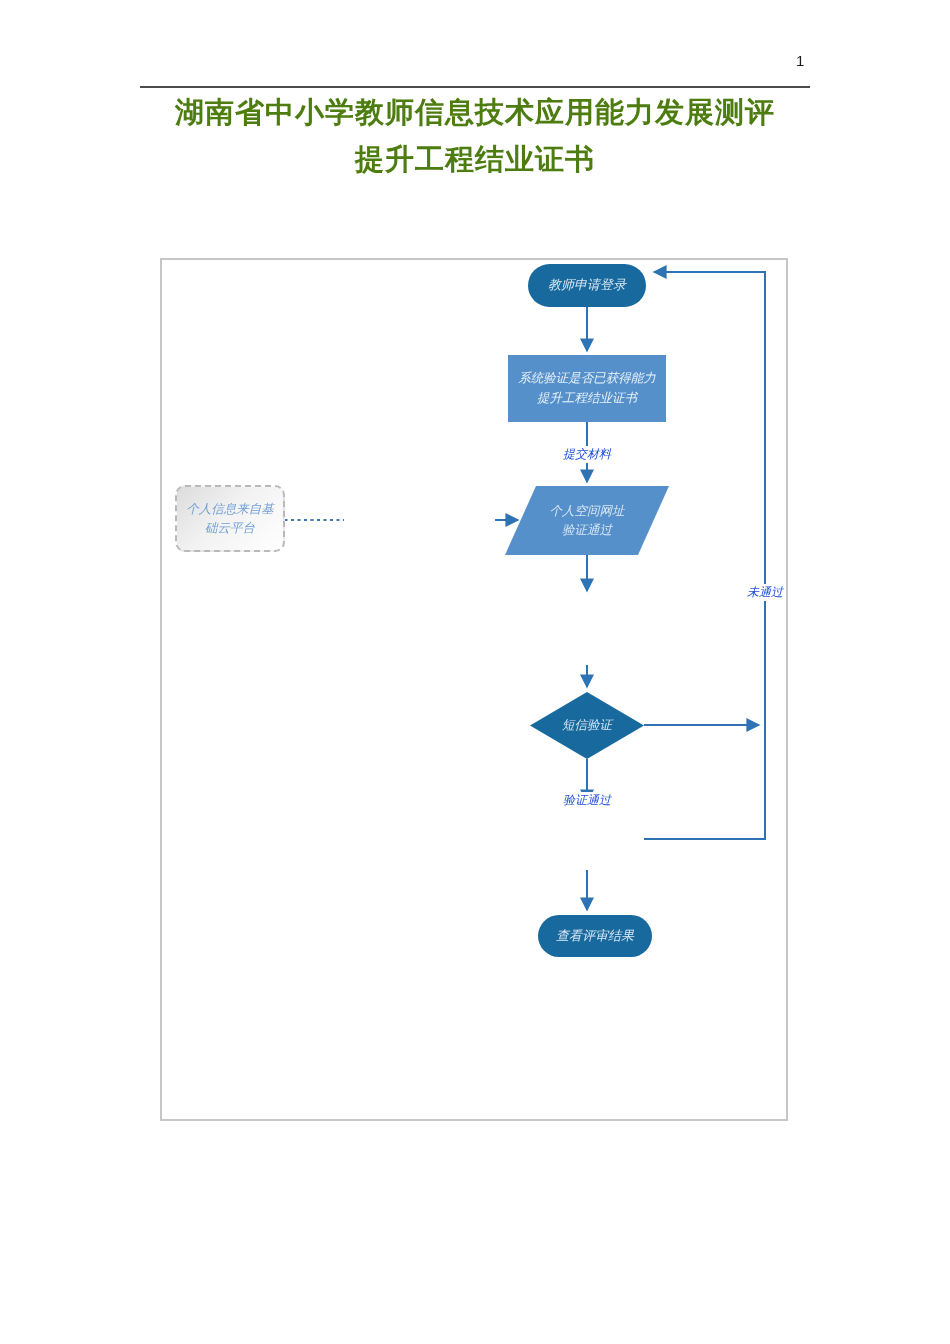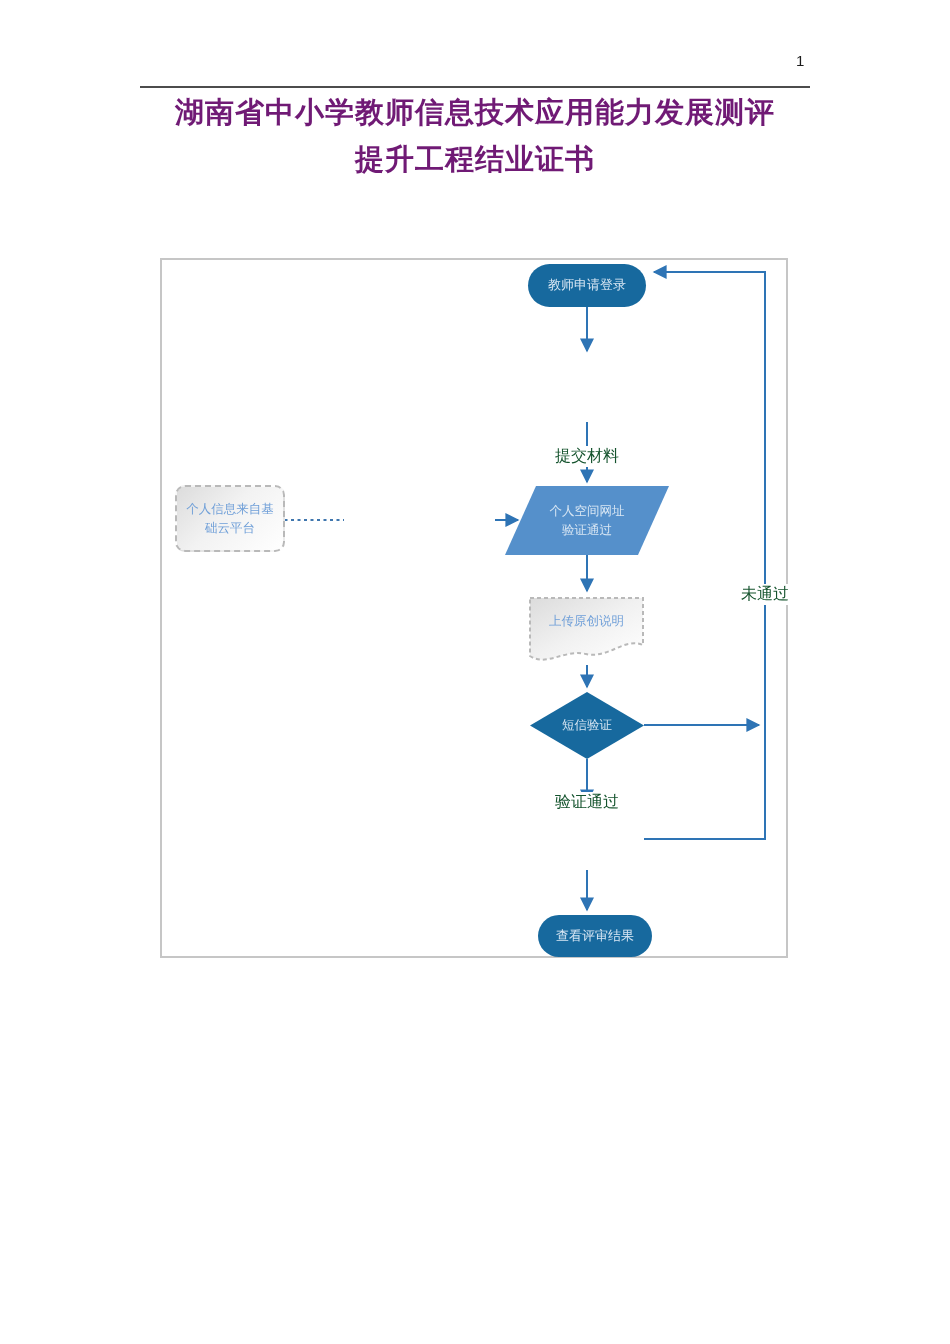--- a/index.html
+++ b/index.html
@@ -2,44 +2,44 @@
 <html><head>
 <meta charset="utf-8">
 <style>
   html,body{margin:0;padding:0;background:#ffffff;}
   .page{position:relative;width:950px;height:1344px;background:#ffffff;overflow:hidden;
         font-family:"Liberation Sans",sans-serif;}
   .page-number{position:absolute;top:52px;left:796px;font-size:15px;color:#1c1c1c;}
   .header-rule{position:absolute;top:86px;left:140px;width:670px;height:0;
                border-top:2px solid #4c4c4c;}
   .title{position:absolute;left:0;width:950px;text-align:center;margin:0;
-         font-weight:bold;color:#701a75;font-size:29px;letter-spacing:1px;}
+         font-weight:bold;color:#4d7c0f;font-size:29px;letter-spacing:1px;}
   .title-1{top:93px;}
   .title-2{top:140px;}
 
-  .flow{position:absolute;left:160px;top:258px;width:628px;height:700px;
-        border:2px solid #c6c6c6;box-sizing:border-box;background:#ffffff;}
+  .flow{position:absolute;left:160px;top:258px;width:628px;height:863px;
+        border:2px solid #c6c6c6;box-sizing:border-box;background:#ffffff;font-style:italic;}
   .connectors{position:absolute;left:0;top:0;pointer-events:none;}
 
   .node{position:absolute;display:flex;align-items:center;justify-content:center;
         text-align:center;white-space:pre-line;box-sizing:border-box;line-height:1.45;}
   .stadium{background:#17699e;color:#d9e7f4;border-radius:22px;font-size:13px;}
   .rect{background:#5590cb;color:#eaf2fa;font-size:12.5px;line-height:1.55;}
   .para{background:#5590cb;color:#d9e7f4;font-size:12.5px;}
   .para-1{clip-path:polygon(34px 0,100% 0,calc(100% - 34px) 100%,0 100%);}
   .para-2{clip-path:polygon(31px 0,100% 0,calc(100% - 31px) 100%,0 100%);}
   .diamond{background:#17699e;color:#d9e7f4;font-size:12.5px;
            clip-path:polygon(50% 0,100% 50%,50% 100%,0 50%);}
   .doc-note{border:2px dashed #b9b9b9;border-radius:10px;color:#6f9fd8;font-size:12.5px;
             background:linear-gradient(135deg,#dcdcdc 0%,#f2f2f2 45%,#ffffff 100%);}
   .doc-wrap{position:absolute;}
   .doc-wrap .doc-label{position:absolute;left:0;top:16px;width:100%;text-align:center;
             color:#6f9fd8;font-size:12.5px;}
   .edge-label{position:absolute;transform:translateX(-50%);background:#ffffff;
-              padding:0 3px;font-size:16px;color:#14532d;white-space:nowrap;}
+              padding:0 3px;font-size:12px;color:#1d4ed8;white-space:nowrap;}
 </style>
 </head>
 <body>
 
 <div class="page">
 
   <div class="page-number">1</div>
   <div class="header-rule"></div>
 
   <h1 class="title title-1">湖南省中小学教师信息技术应用能力发展测评</h1>
@@ -70,41 +70,30 @@
 
       <path d="M425 610 L425 650" fill="none" stroke="#2e74b5" stroke-width="2" marker-end="url(#arr)"></path>
 
       <path d="M482 465 L597 465" fill="none" stroke="#2e74b5" stroke-width="2" marker-end="url(#arr)"></path>
 
       <path d="M482 579 L603 579 L603 12 L492 12" fill="none" stroke="#2e74b5" stroke-width="2" marker-end="url(#arr)"></path>
     </svg>
 
     <div class="node stadium" style="left:366px;top:4px;width:118px;height:43px;">教师申请登录</div>
 
+    <div class="node rect" style="left:346px;top:95px;width:158px;height:67px;">系统验证是否已获得能力
+提升工程结业证书</div>
 
     <div class="node doc-note" style="left:13px;top:225px;width:110px;height:67px;">个人信息来自基
 础云平台</div>
 
 
     <div class="node para para-2" style="left:343px;top:226px;width:164px;height:69px;">个人空间网址
 验证通过</div>
 
-    <div class="doc-wrap" style="left:367px;top:337px;width:115px;height:68px;">
-      <svg width="115" height="68" viewBox="0 0 115 68">
-        <defs>
-          <linearGradient id="docgrad" x1="0" y1="0" x2="1" y2="1">
-            <stop offset="0" stop-color="#dcdcdc"></stop>
-            <stop offset="0.5" stop-color="#f1f1f1"></stop>
-            <stop offset="1" stop-color="#ffffff"></stop>
-          </linearGradient>
-        </defs>
-        <path d="M1 1 H114 V48 C95 40 80 62 57 57 C35 52 18 70 1 59 Z" fill="url(#docgrad)" stroke="#b9b9b9" stroke-width="2" stroke-dasharray="4 3"></path>
-      </svg>
-      <div class="doc-label">上传原创说明</div>
-    </div>
 
     <div class="node diamond" style="left:368px;top:432px;width:114px;height:67px;">短信验证</div>
 
 
     <div class="node stadium" style="left:376px;top:655px;width:114px;height:42px;">查看评审结果</div>
 
     <div class="edge-label" style="left:425px;top:186px;">提交材料</div>
 
     <div class="edge-label" style="left:425px;top:532px;">验证通过</div>
 

